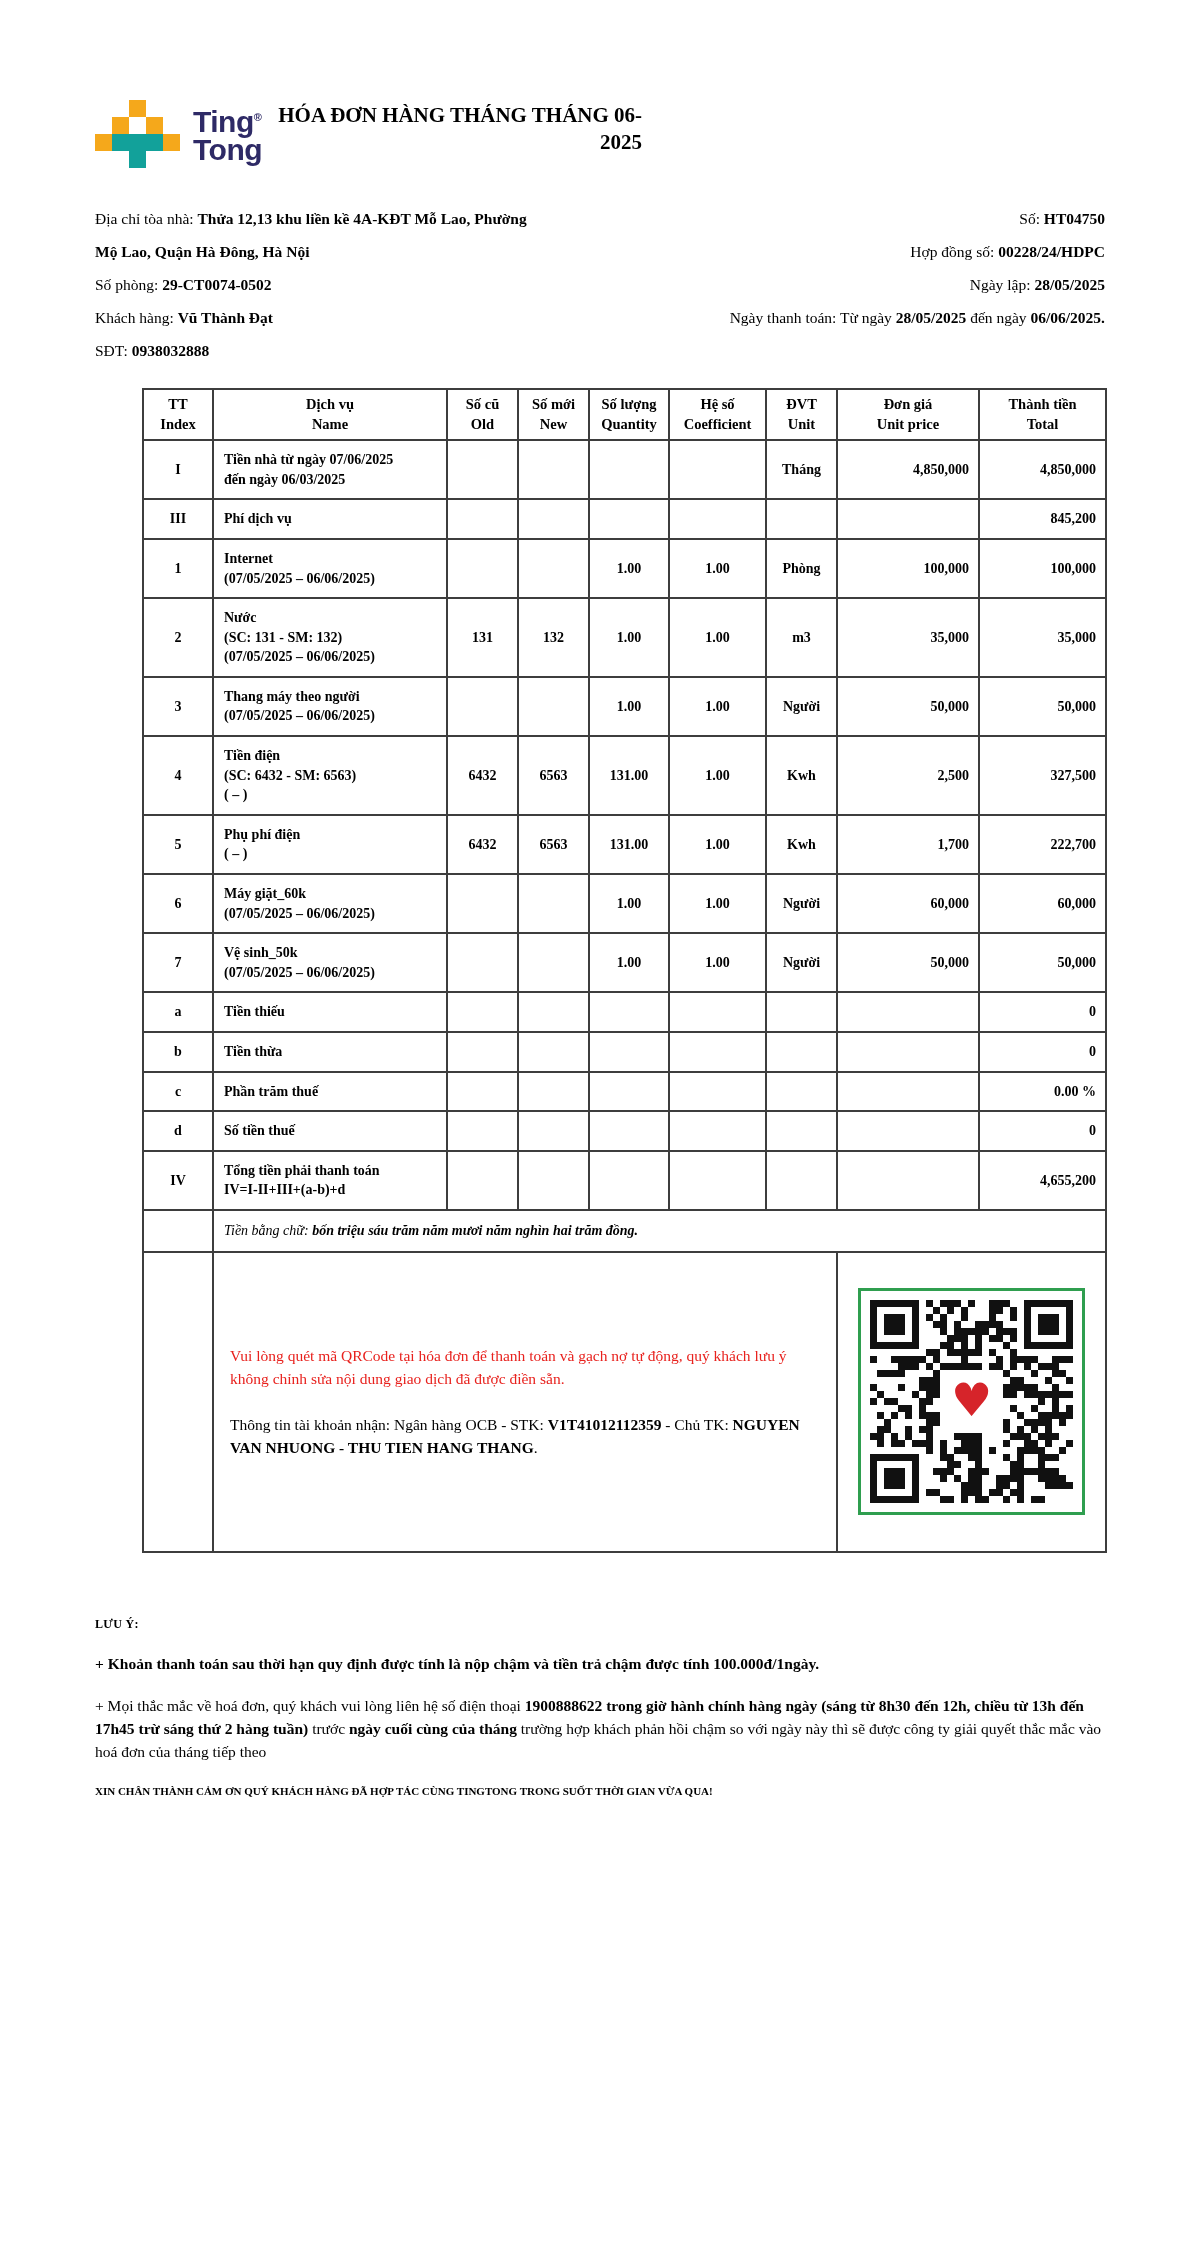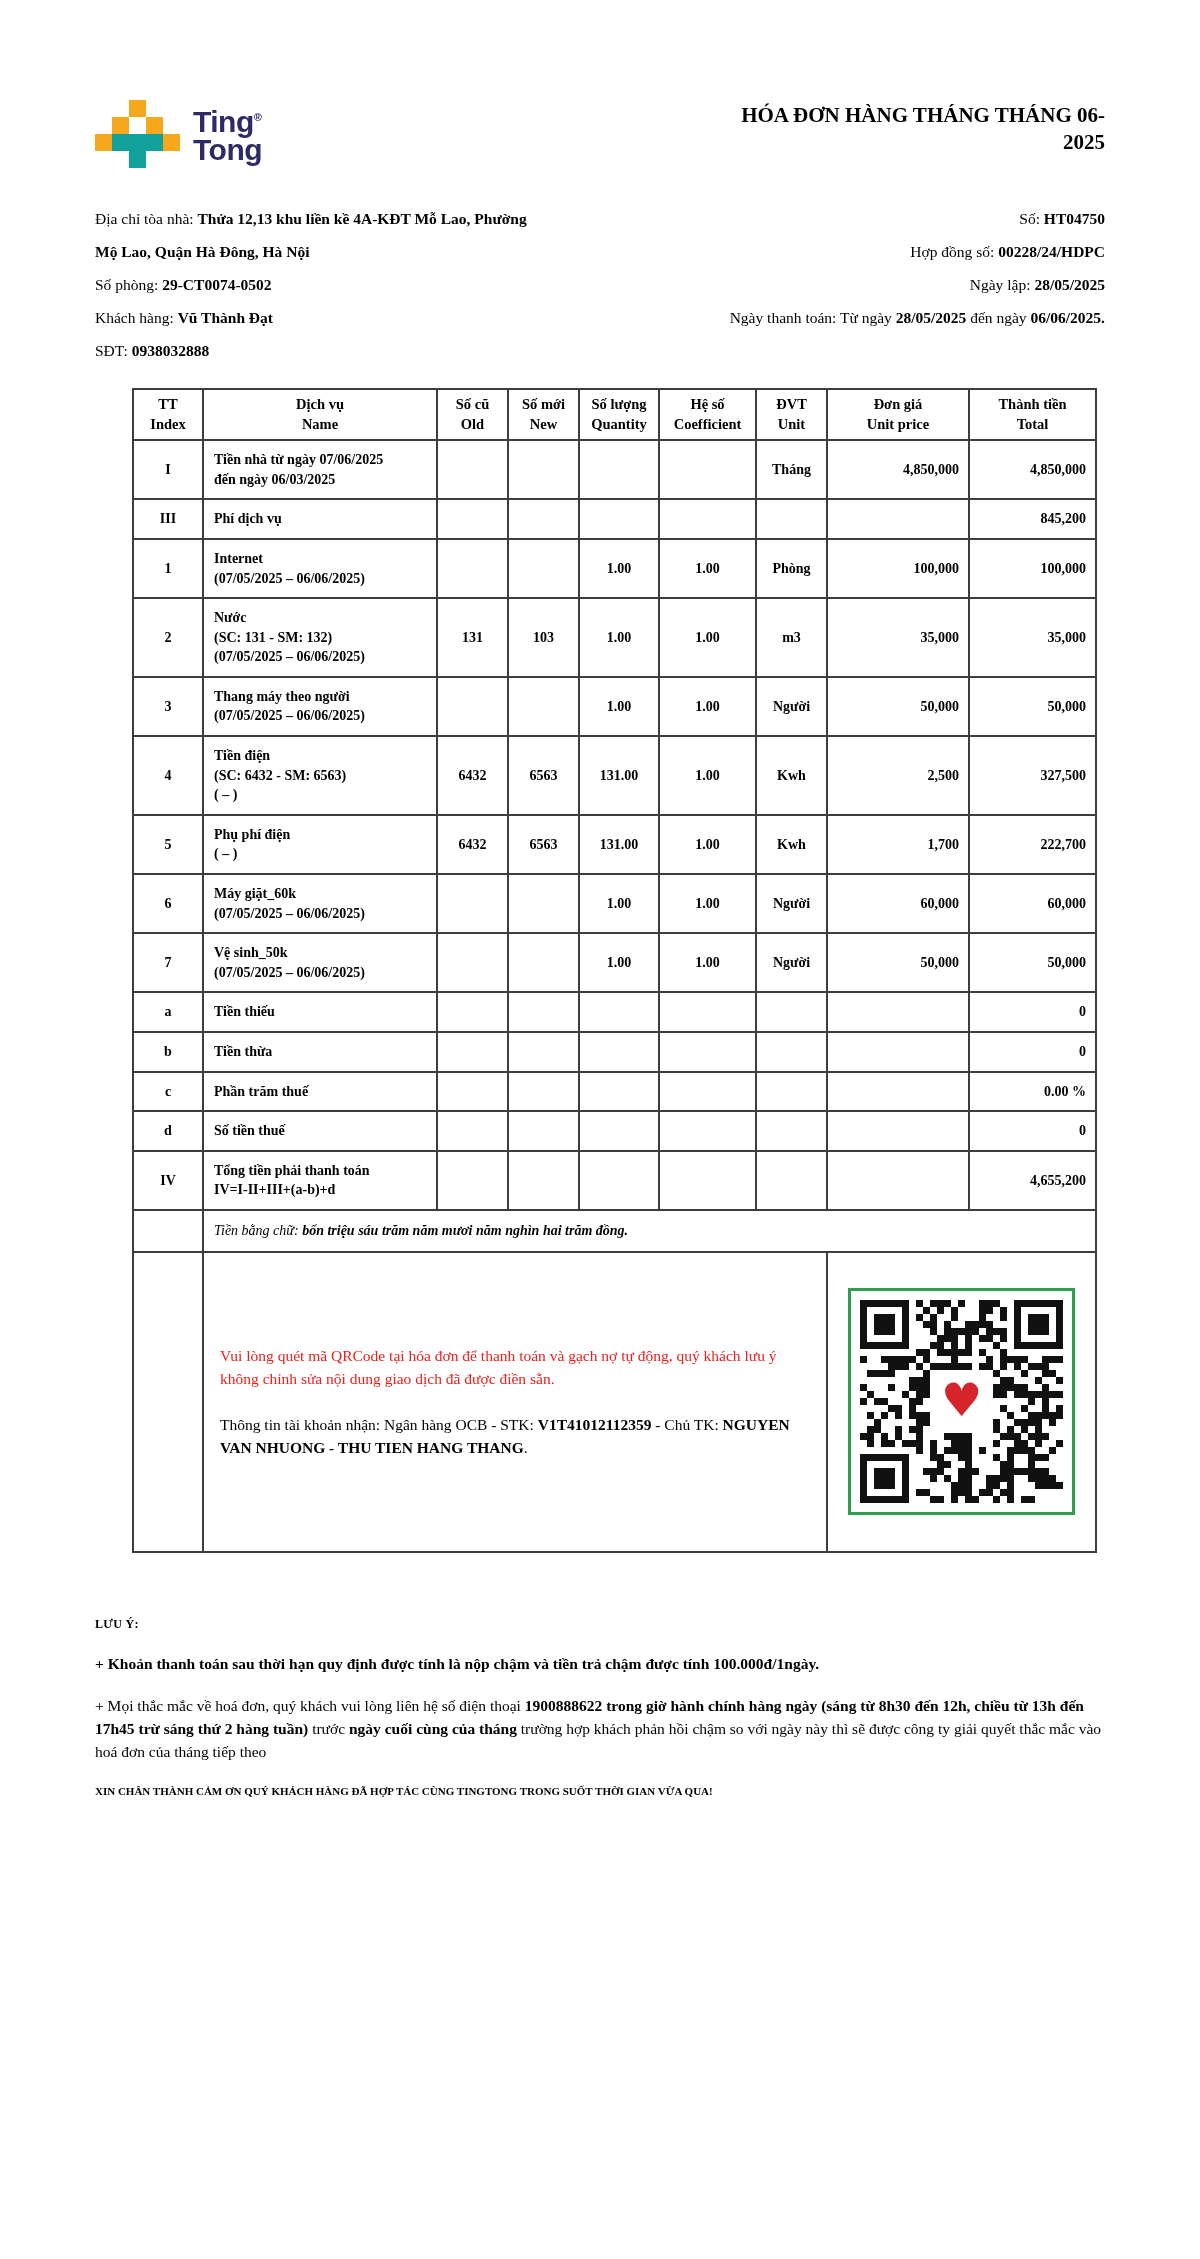--- a/index.html
+++ b/index.html
@@ -6,42 +6,42 @@
     --yellow:#f5a81b; --teal:#12a19a; --navy:#2e2a66;
     --red:#e8211d; --green:#2f9e4f; --border:#3d3d3d; --ink:#000;
   }
   *{margin:0;padding:0;box-sizing:border-box;}
   html,body{background:#fff;}
   .page{width:1200px;height:2259px;background:#fff;position:relative;overflow:hidden;
         font-family:"Liberation Serif","DejaVu Serif",serif;color:var(--ink);}
   .content{padding:100px 95px 0 95px;}
 
   
-  .header-row{display:flex;justify-content:space-between;align-items:flex-start;}
+  .header-row{display:flex;align-items:flex-start;}
   .logo{display:flex;align-items:flex-start;gap:12px;}
   .logo-icon{position:relative;width:86px;height:70px;flex:0 0 auto;}
   .sq{position:absolute;width:17px;height:17px;}
   .sq.y{background:var(--yellow);}
   .sq.t{background:var(--teal);}
   .bar{position:absolute;height:17px;background:var(--teal);}
   .logo-text{font-family:"Liberation Sans","DejaVu Sans",sans-serif;font-weight:bold;
              color:var(--navy);font-size:30px;line-height:.94;letter-spacing:-.5px;margin-top:8px;}
   .logo-text .reg{font-size:11px;vertical-align:super;letter-spacing:0;}
   .title{width:380px;text-align:right;font-size:21px;line-height:1.3;font-weight:bold;margin-top:2px;}
 
   
   .info{margin-top:40px;}
   .info-row{display:flex;justify-content:space-between;align-items:flex-start;height:33px;font-size:15.5px;}
   .info-left{text-align:left;}
   .info-right{text-align:right;}
   .b{font-weight:bold;}
   .i{font-style:italic;}
 
   
-  table{border-collapse:collapse;table-layout:fixed;width:963px;margin-left:37px;margin-top:13px;}
+  table{border-collapse:collapse;table-layout:fixed;width:963px;margin-left:47px;margin-top:13px;}
   col.w1{width:70px}col.w2{width:234px}col.w3{width:71px}col.w4{width:71px}col.w5{width:80px}
   col.w6{width:97px}col.w7{width:71px}col.w8{width:142px}col.w9{width:127px}
   th,td{border:2px solid var(--border);}
   th{font-size:14.5px;font-weight:bold;padding:5px 3px;line-height:1.35;text-align:center;}
   td{font-size:14px;font-weight:bold;padding:9px 5px;vertical-align:middle;line-height:1.4;}
   .c-idx{text-align:center;}
   .c-name{text-align:left;padding-left:10px;}
   .c-mid{text-align:center;}
   .c-num{text-align:right;padding-right:9px;}
   .words-cell{font-style:italic;padding:10px 10px;}
@@ -204,21 +204,21 @@
             <td class="c-num">100,000</td>
           </tr>
           <tr>
             <td class="c-idx">2</td>
             <td class="c-name">
               <div>Nước</div>
               <div>(SC: 131 - SM: 132)</div>
               <div>(07/05/2025 – 06/06/2025)</div>
             </td>
             <td class="c-mid">131</td>
-            <td class="c-mid">103</td>
+            <td class="c-mid">132</td>
             <td class="c-mid">1.00</td>
             <td class="c-mid">1.00</td>
             <td class="c-mid">m3</td>
             <td class="c-num">35,000</td>
             <td class="c-num">35,000</td>
           </tr>
           <tr>
             <td class="c-idx">3</td>
             <td class="c-name">
               <div>Thang máy theo người</div>

